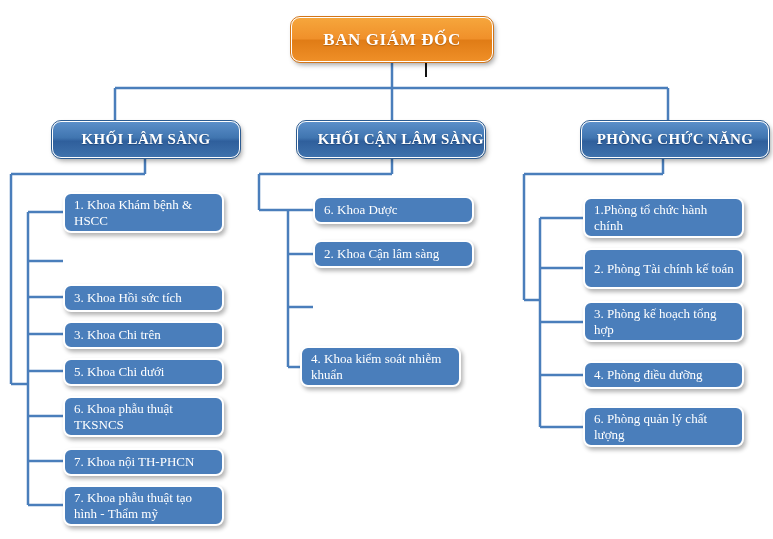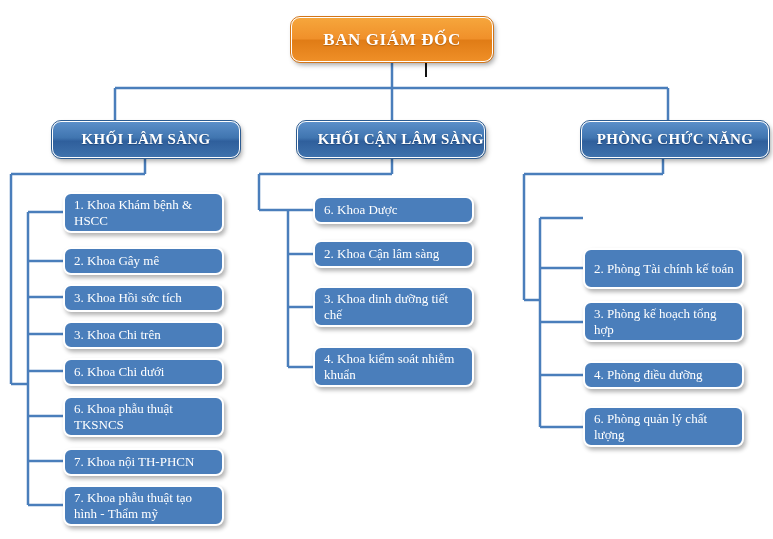--- a/index.html
+++ b/index.html
@@ -140,55 +140,52 @@
   <div class="node l2" style="left:297px; top:121px; width:188px; height:37px;text-align:right;">
     <span class="lbl">KHỐI CẬN LÂM SÀNG</span>
   </div>
   <div class="node l2" style="left:581px; top:121px; width:188px; height:37px;">
     <span class="lbl">PHÒNG CHỨC NĂNG</span>
   </div>
 
   <div class="node l3" style="left:63px; top:192px; width:161px; height:41px;">
     <span class="lbl">1. Khoa Khám bệnh &amp; HSCC</span>
   </div>
-  <div class="node l3" style="left:63px; top:247px; width:161px; height:28px;">
-    <span class="lbl">2. Khoa Gây mê</span>
-  </div>
   <div class="node l3" style="left:63px; top:284px; width:161px; height:28px;">
     <span class="lbl">3. Khoa Hồi sức tích</span>
   </div>
   <div class="node l3" style="left:63px; top:321px; width:161px; height:28px;">
     <span class="lbl">3. Khoa Chi trên</span>
   </div>
   <div class="node l3" style="left:63px; top:358px; width:161px; height:28px;">
-    <span class="lbl">6. Khoa Chi dưới</span>
+    <span class="lbl">5. Khoa Chi dưới</span>
   </div>
   <div class="node l3" style="left:63px; top:396px; width:161px; height:41px;">
     <span class="lbl">6. Khoa phẫu thuật TKSNCS</span>
   </div>
   <div class="node l3" style="left:63px; top:448px; width:161px; height:28px;">
     <span class="lbl">7. Khoa nội TH-PHCN</span>
   </div>
   <div class="node l3" style="left:63px; top:485px; width:161px; height:41px;">
     <span class="lbl">7. Khoa phẫu thuật tạo hình - Thẩm mỹ</span>
   </div>
 
   <div class="node l3" style="left:313px; top:196px; width:161px; height:28px;">
     <span class="lbl">6. Khoa Dược</span>
   </div>
   <div class="node l3" style="left:313px; top:240px; width:161px; height:28px;">
     <span class="lbl">2. Khoa Cận lâm sàng</span>
   </div>
-  <div class="node l3" style="left:313px; top:286px; width:161px; height:41px;">
-    <span class="lbl">3. Khoa dinh dưỡng tiết chế</span>
-  </div>
-  <div class="node l3" style="left:313px; top:346px; width:161px; height:41px;">
+  <div class="node l3" style="left:300px; top:346px; width:161px; height:41px;">
     <span class="lbl">4. Khoa kiểm soát nhiễm khuẩn</span>
   </div>
 
+  <div class="node l3" style="left:583px; top:197px; width:161px; height:41px;">
+    <span class="lbl">1.Phòng tổ chức hành chính</span>
+  </div>
   <div class="node l3" style="left:583px; top:248px; width:161px; height:41px;">
     <span class="lbl">2. Phòng Tài chính kế toán</span>
   </div>
   <div class="node l3" style="left:583px; top:301px; width:161px; height:41px;">
     <span class="lbl">3. Phòng kế hoạch tổng hợp</span>
   </div>
   <div class="node l3" style="left:583px; top:361px; width:161px; height:28px;">
     <span class="lbl">4. Phòng điều dưỡng</span>
   </div>
   <div class="node l3" style="left:583px; top:406px; width:161px; height:41px;">

